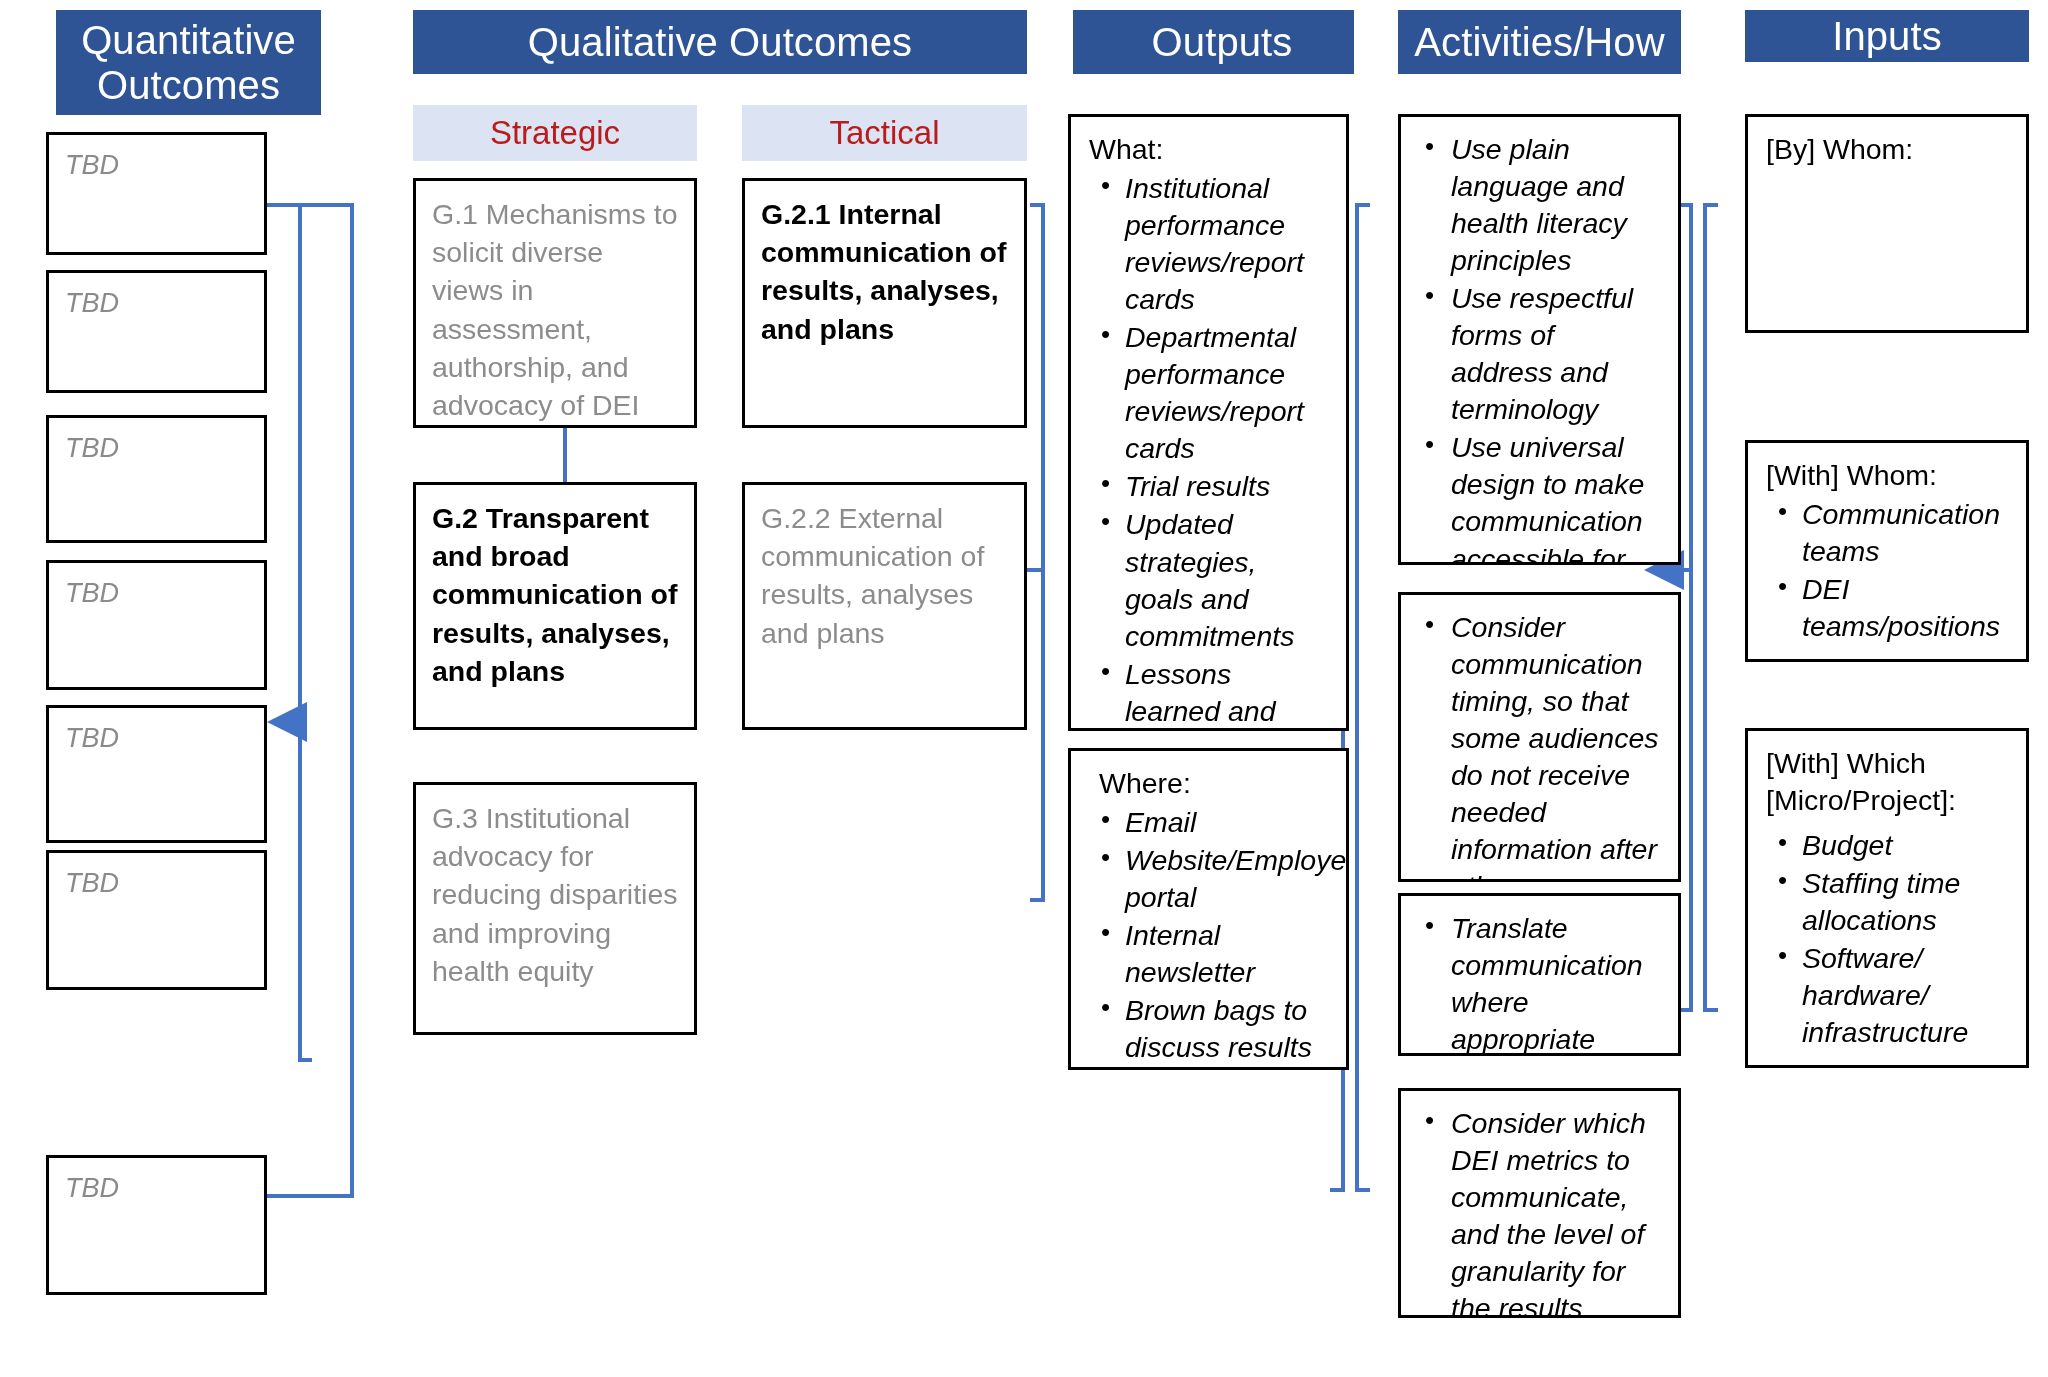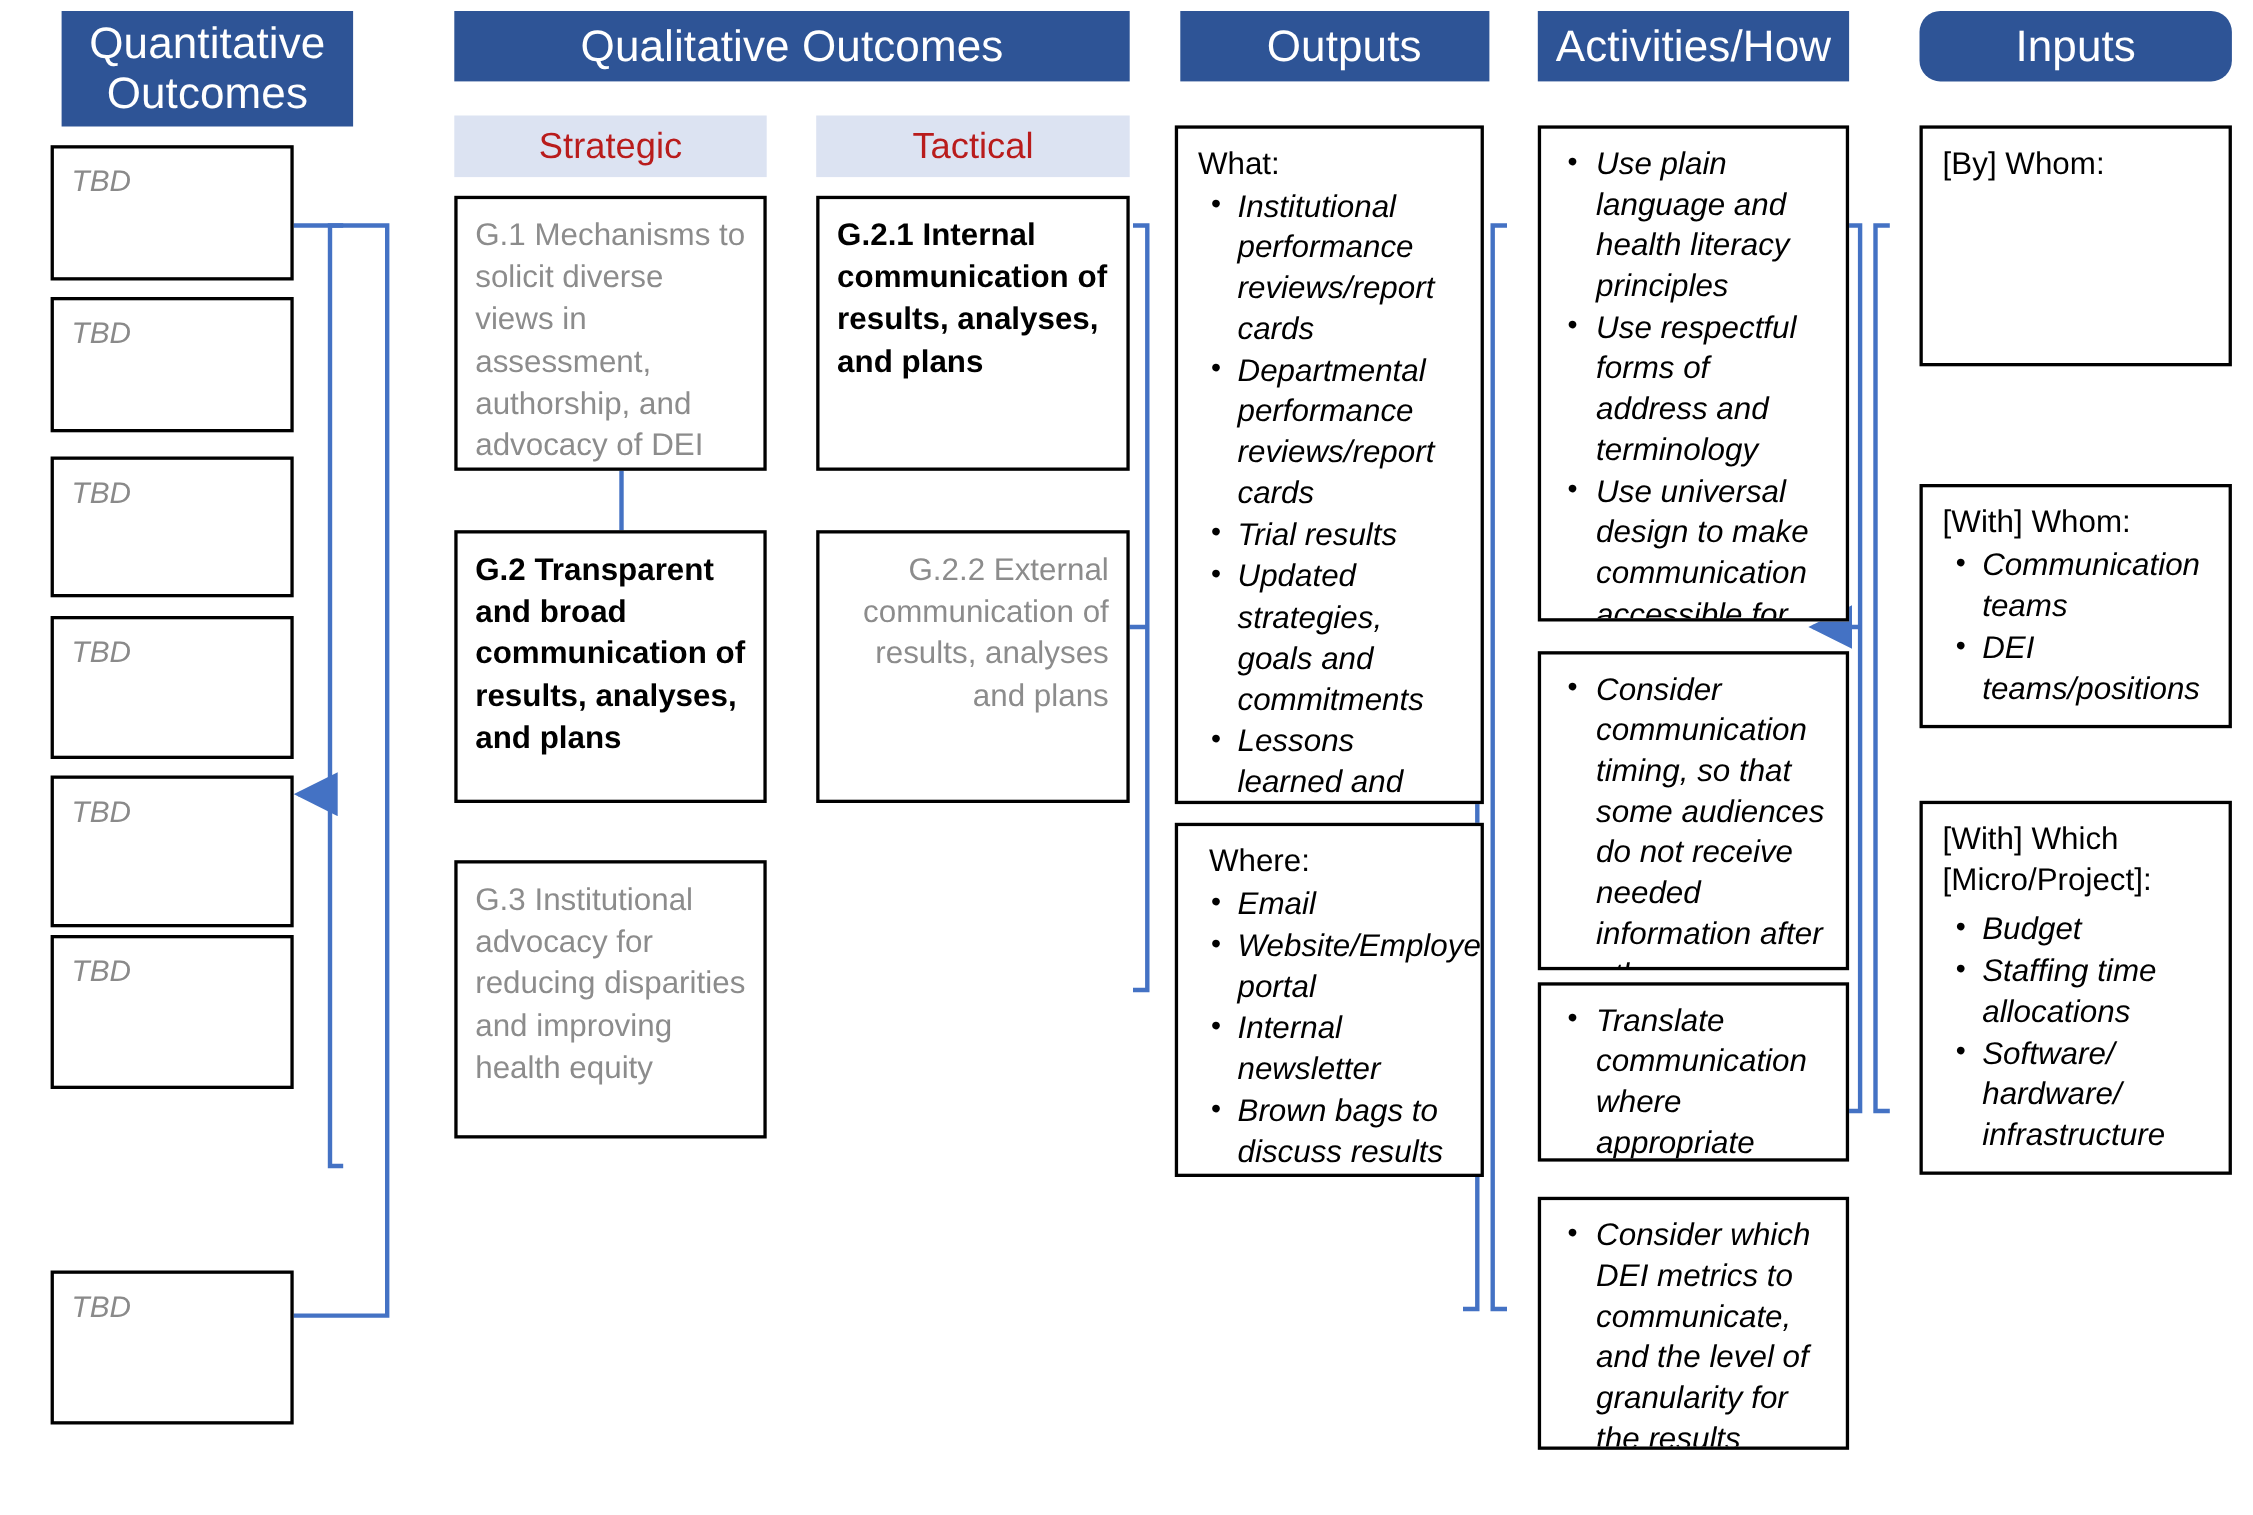--- a/index.html
+++ b/index.html
@@ -168,21 +168,21 @@
   </div>
 
   <div class="abs box" style="left:413px;top:782px;width:284px;height:253px;">
     <div class="goal muted">G.3 Institutional advocacy for reducing disparities and improving health equity</div>
   </div>
 
   <div class="abs box" style="left:742px;top:178px;width:285px;height:250px;">
     <div class="goal bold">G.2.1 Internal communication of results, analyses, and plans</div>
   </div>
 
-  <div class="abs box" style="left:742px;top:482px;width:285px;height:248px;text-align:right;">
+  <div class="abs box" style="left:742px;top:482px;width:285px;height:248px;">
     <div class="goal muted">G.2.2 External communication of results, analyses and plans</div>
   </div>
 
   <div class="abs col-header" style="left:1073px;top:10px;width:281px;height:64px;padding-left:23px;">Outputs</div>
 
   <div class="abs box" style="left:1068px;top:114px;width:281px;height:617px;">
     <div class="label">What:</div>
     <ul class="bul">
       <li>Institutional performance reviews/report cards</li>
       <li>Departmental performance reviews/report cards</li>
@@ -223,21 +223,21 @@
       <li>Translate communication where appropriate</li>
     </ul>
   </div>
 
   <div class="abs box" style="left:1398px;top:1088px;width:283px;height:230px;">
     <ul class="bul indent" style="padding-left:34px;">
       <li>Consider which DEI metrics to communicate, and the level of granularity for the results</li>
     </ul>
   </div>
 
-  <div class="abs col-header" style="left:1745px;top:10px;width:284px;height:64px;border-radius:19px;">Inputs</div>
+  <div class="abs col-header" style="left:1745px;top:10px;width:284px;height:52px;">Inputs</div>
 
   <div class="abs box" style="left:1745px;top:114px;width:284px;height:219px;">
     <div class="label">[By] Whom:</div>
   </div>
 
   <div class="abs box" style="left:1745px;top:440px;width:284px;height:222px;">
     <div class="label">[With] Whom:</div>
     <ul class="bul">
       <li>Communication teams</li>
       <li>DEI teams/positions</li>

